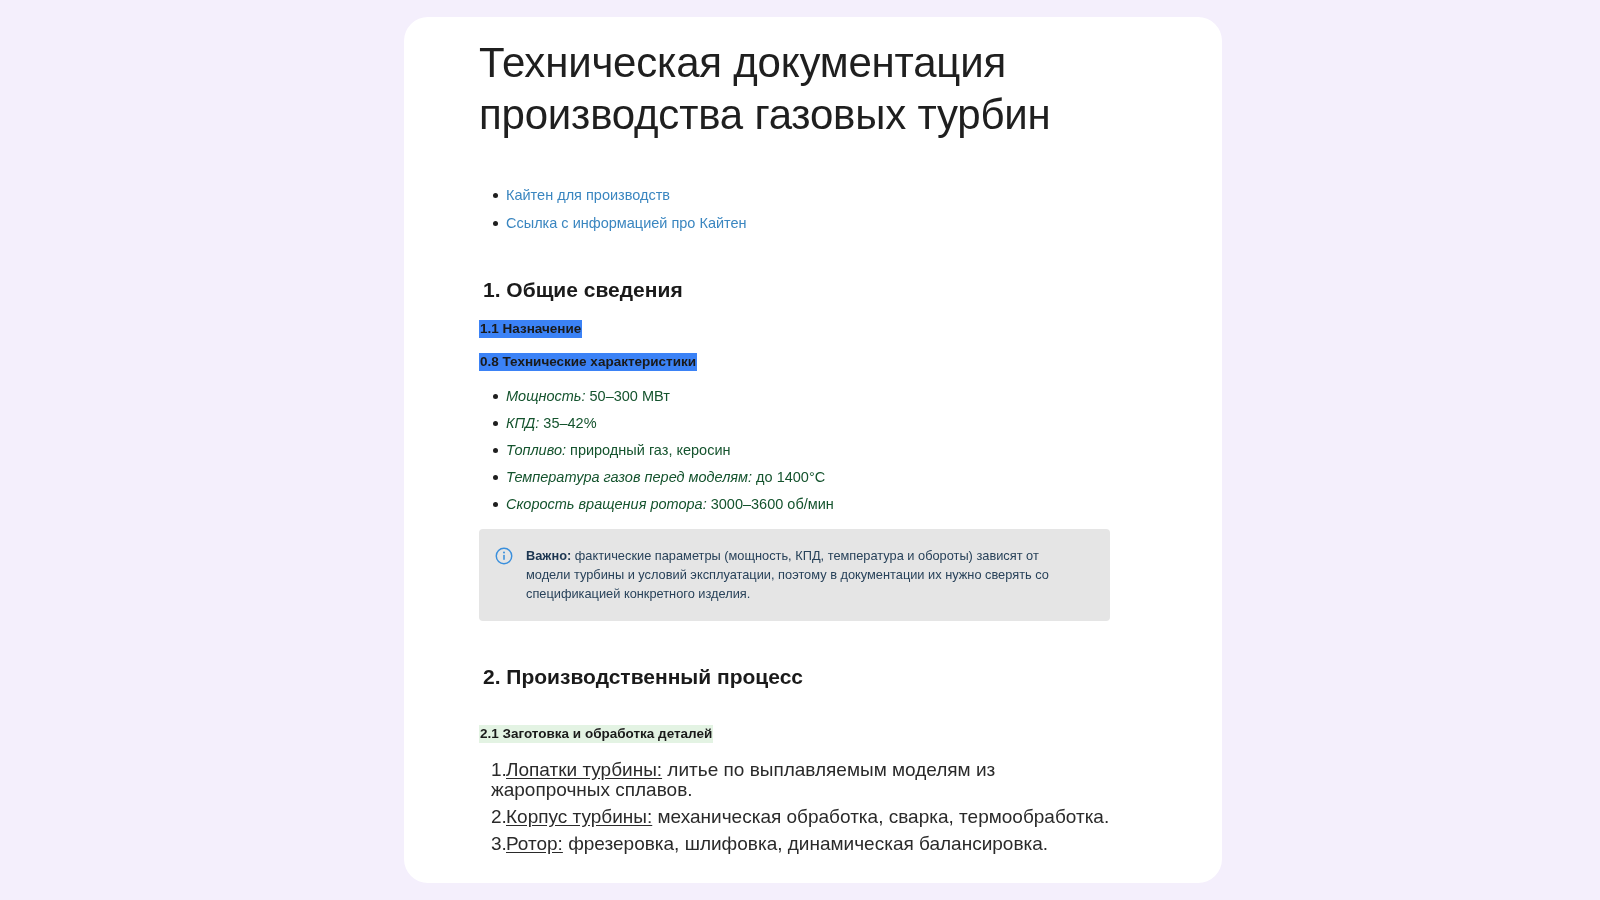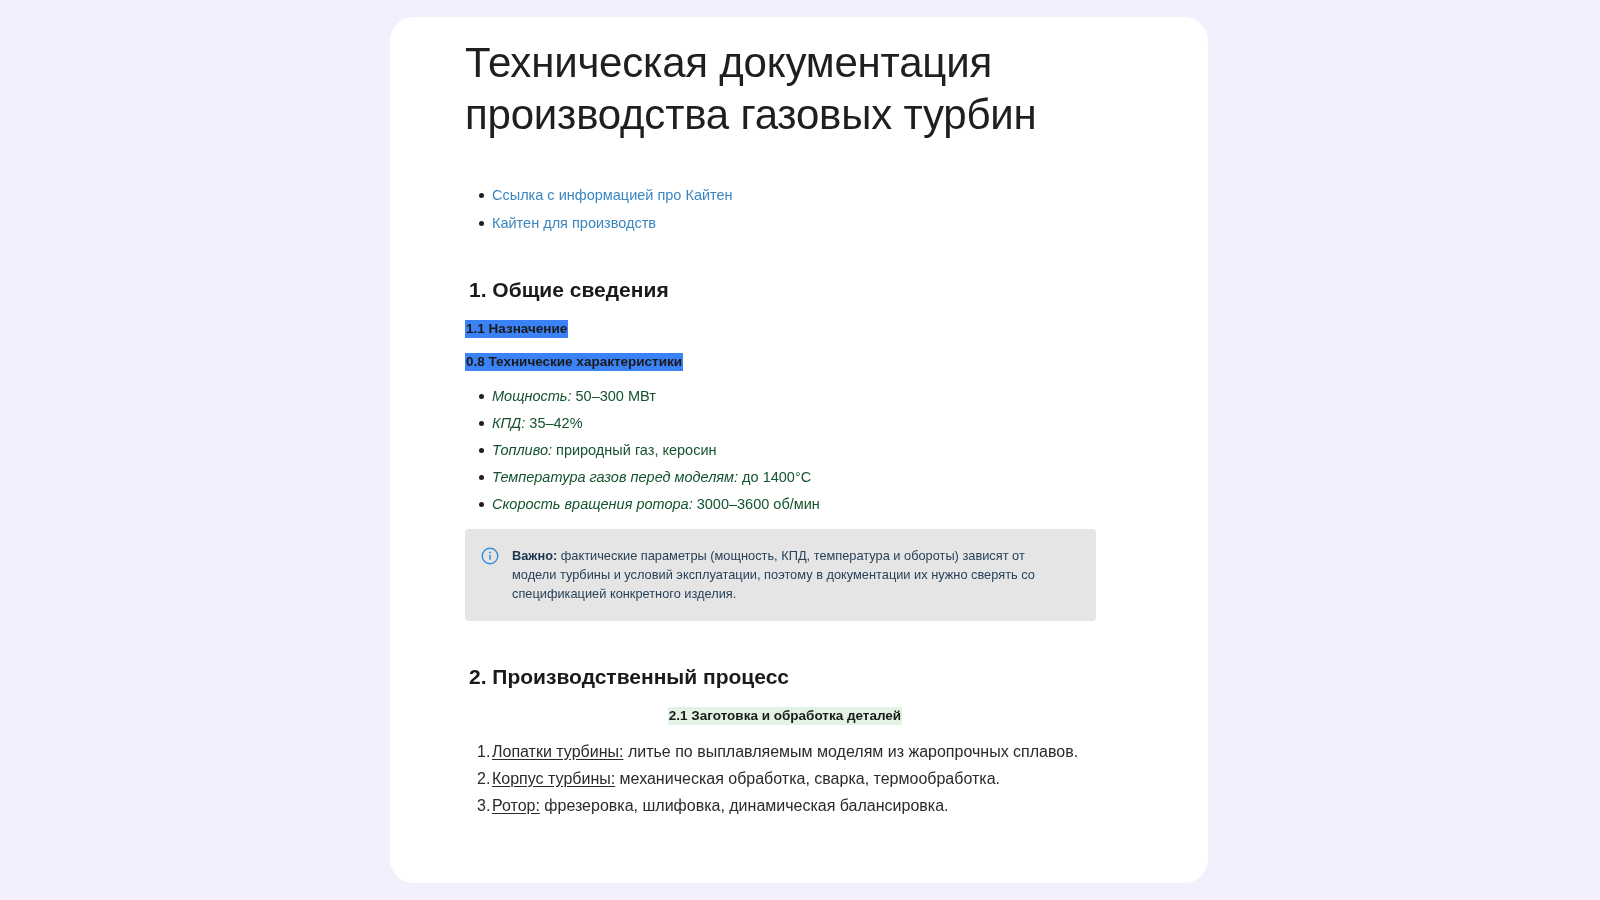--- a/index.html
+++ b/index.html
@@ -10,21 +10,21 @@
       width: 1600px;
       height: 900px;
       background: #f4effc;
       font-family: "Liberation Sans", "DejaVu Sans", sans-serif;
       color: #1f1f1f;
       overflow: hidden;
       position: relative;
     }
     .page {
       position: absolute;
-      left: 390px;
+      left: 404px;
       top: 17px;
       width: 818px;
       height: 866px;
       background: #ffffff;
       border-radius: 24px;
       overflow: hidden;
     }
     .content {
       position: absolute;
       left: 75px;
@@ -80,21 +80,21 @@
       font-size: 13.5px;
       font-weight: 700;
       line-height: 18px;
       padding: 0 1px;
       color: #1a1a1a;
     }
     .subhead.orange { background: #3b82f6; }
     .subhead.green { background: #e3f3e3; }
     .sub-wrap { margin-top: 15px; }
     .sub-wrap.s12 { margin-top: 14px; }
-    .sub-wrap.s21 { margin-top: 15px; text-align: center; }
+    .sub-wrap.s21 { margin-top: 33px; }
     p.body {
       margin: 4px 0 0 0;
       font-size: 14.5px;
       line-height: 21.5px;
       color: #2a2a2a;
     }
     ul.specs {
       list-style: none;
       margin: 15px 0 0 0;
       padding: 0 0 0 14px;
@@ -126,21 +126,21 @@
     }
     .callout b {
       color: #1b3550;
     }
     ol.parts {
       list-style: none;
       margin: 17px 0 0 0;
       padding: 0 0 0 12px;
     }
     ol.parts li {
-      font-size: 16px;
+      font-size: 19px;
       line-height: 20px;
       margin-bottom: 7px;
       color: #2a2a2a;
     }
     ol.parts li .num {
       display: inline-block;
       width: 15px;
     }
     ol.parts li .uterm {
       text-decoration: underline;
@@ -153,24 +153,24 @@
 <div class="page">
   <div class="content">
 
     <h1 class="title">
       <span>Техническая документация</span><br>
       <span>производства газовых турбин</span>
     </h1>
 
     <ul class="links">
       <li>
-        <a class="link" href="#">Ссылка с информацией про Кайтен</a>
+        <a class="link" href="#">Кайтен для производств</a>
       </li>
       <li>
-        <a class="link" href="#">Кайтен для производств</a>
+        <a class="link" href="#">Ссылка с информацией про Кайтен</a>
       </li>
     </ul>
 
     <h2 class="section s1">1. Общие сведения</h2>
 
     <div class="sub-wrap">
       <span class="subhead orange">1.1 Назначение</span>
     </div>
 
     <div class="sub-wrap s12">

